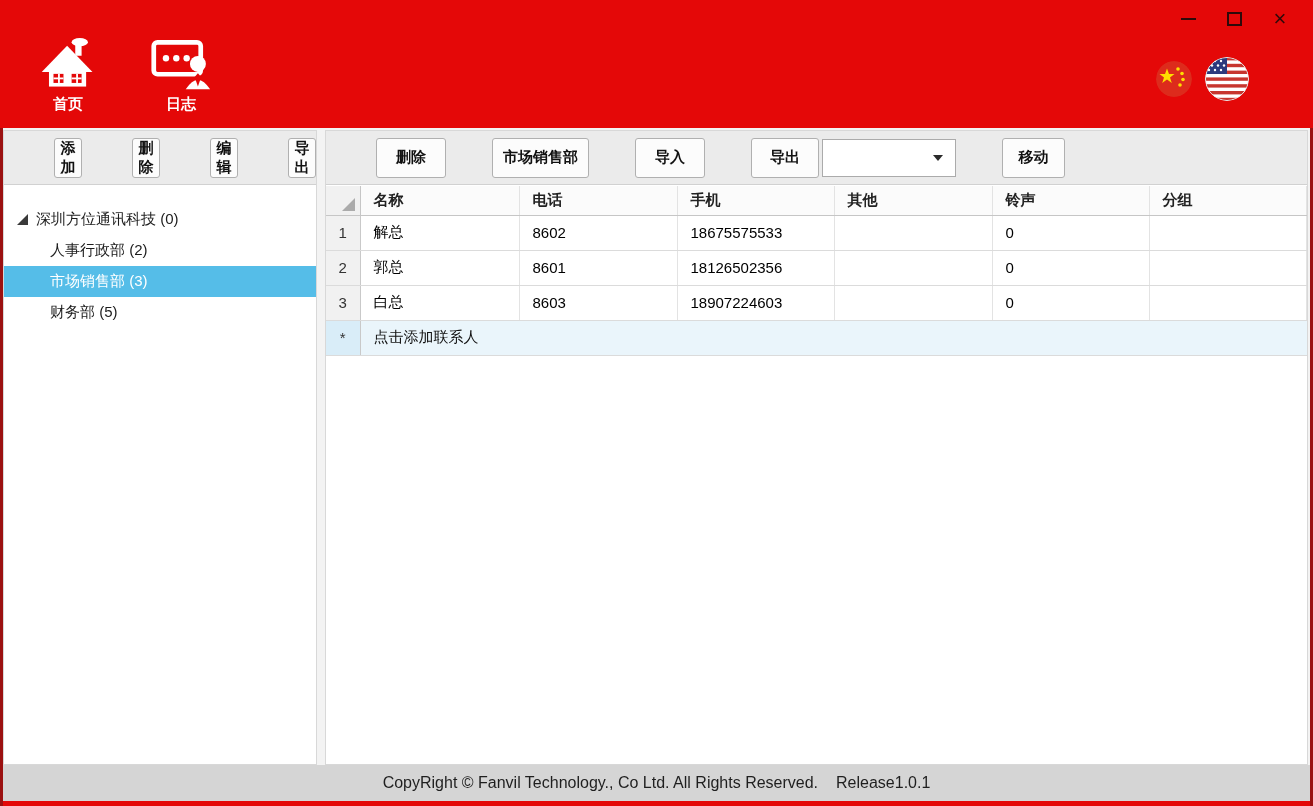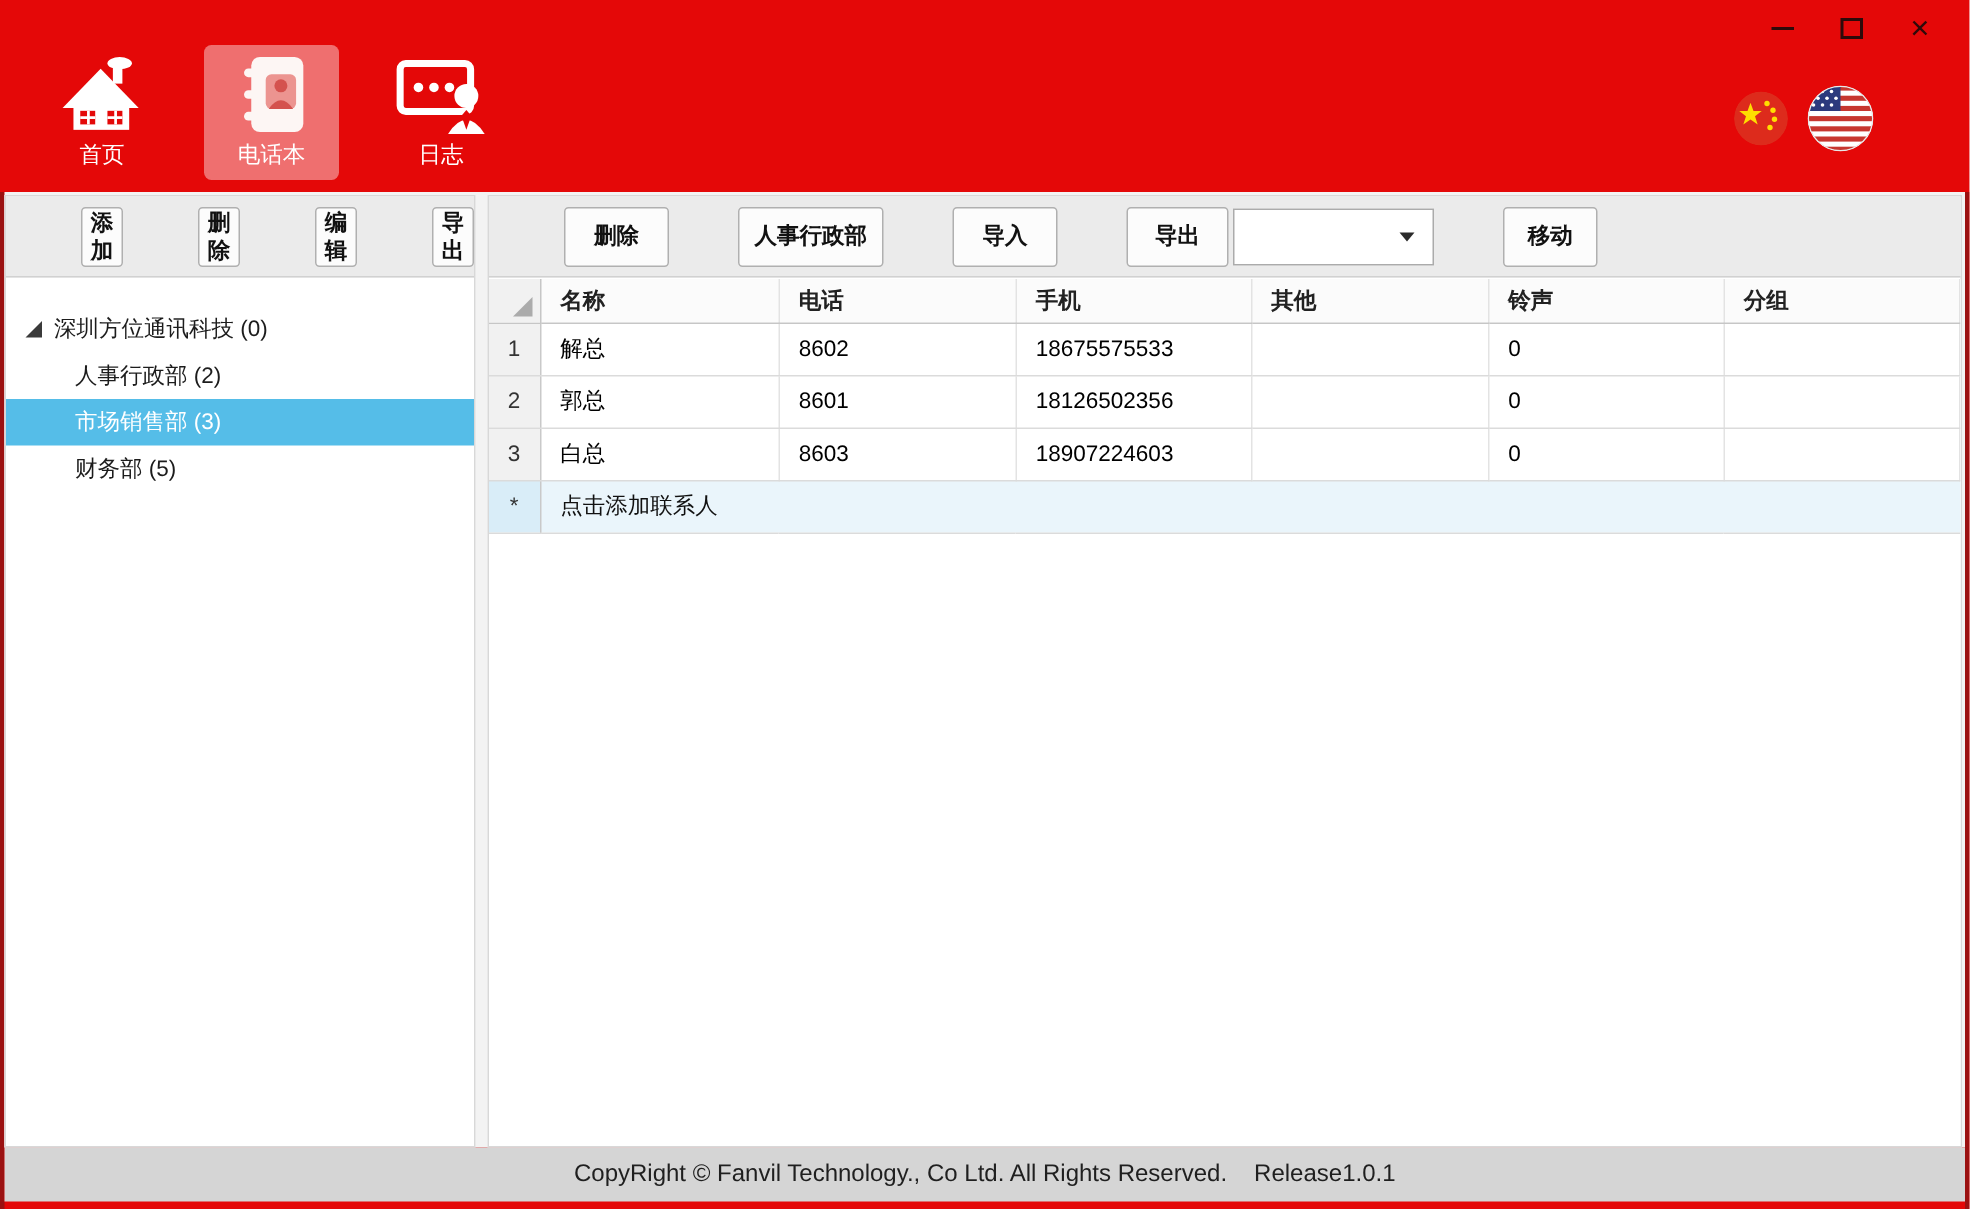--- a/index.html
+++ b/index.html
@@ -4,21 +4,21 @@
 <style>
   * { margin:0; padding:0; box-sizing:border-box; }
   html,body { width:1313px; height:806px; overflow:hidden; }
   body { font-family:"Liberation Sans","DejaVu Sans",sans-serif; }
 
   .app { position:relative; width:1313px; height:806px; background:#e40808; }
 
   
   .titlebar { position:absolute; top:0; left:0; right:0; height:128px; background:#e40808; }
 
-  .nav { position:absolute; left:23px; top:30px; display:flex; gap:23px; }
+  .nav { position:absolute; left:23px; top:30px; display:flex; gap:23px;font-weight:bold; }
   .nav-item { width:90px; height:90px; border-radius:5px; display:flex; flex-direction:column;
               align-items:center; justify-content:flex-end; padding-bottom:8px; cursor:pointer; }
   .nav-item.active { background:rgba(255,255,255,0.42); }
   .nav-item .icon-box { flex:1; display:flex; align-items:center; justify-content:center; }
   .nav-label { color:#fff; font-size:15px; line-height:17px; }
 
   .win-controls { position:absolute; top:5px; right:10px; display:flex; }
   .win-btn { width:46px; height:28px; display:flex; align-items:center; justify-content:center;
              color:#2e0a0a; cursor:pointer; background:transparent; border:none; }
   .min-bar { width:15px; height:2px; background:#2e0a0a; }
@@ -100,34 +100,20 @@
             <rect x="36" y="44" width="11" height="10" fill="#e40808"></rect>
             <rect x="21" y="44" width="2" height="10" fill="#fff"></rect>
             <rect x="41" y="44" width="2" height="10" fill="#fff"></rect>
             <rect x="16" y="48" width="11" height="2" fill="#fff"></rect>
             <rect x="36" y="48" width="11" height="2" fill="#fff"></rect>
           </svg>
         </div>
         <div class="nav-label">首页</div>
       </div>
 
-      <div class="nav-item active">
-        <div class="icon-box">
-          <svg width="54" height="58" viewBox="0 0 56 60">
-            <rect x="14" y="4" width="36" height="52" rx="6" fill="#fdf6f4"></rect>
-            <rect x="9" y="12" width="10" height="6" rx="3" fill="#fdf6f4"></rect>
-            <rect x="9" y="27" width="10" height="6" rx="3" fill="#fdf6f4"></rect>
-            <rect x="9" y="42" width="10" height="6" rx="3" fill="#fdf6f4"></rect>
-            <rect x="24" y="16" width="21" height="24" rx="4" fill="#ec9490"></rect>
-            <circle cx="34.5" cy="24" r="4.5" fill="#d4524e"></circle>
-            <path d="M26,40 q8.5,-12 17,0 z" fill="#d4524e"></path>
-          </svg>
-        </div>
-        <div class="nav-label">电话本</div>
-      </div>
 
       <div class="nav-item">
         <div class="icon-box">
           <svg width="62" height="58" viewBox="0 0 66 60">
             <rect x="4" y="8" width="50" height="34" rx="4" fill="none" stroke="#fff" stroke-width="5"></rect>
             <circle cx="17" cy="25" r="3.4" fill="#fff"></circle>
             <circle cx="28" cy="25" r="3.4" fill="#fff"></circle>
             <circle cx="39" cy="25" r="3.4" fill="#fff"></circle>
             <circle cx="51" cy="31" r="8.5" fill="#fff"></circle>
             <path d="M38,58 q13,-20 26,0 z" fill="#fff"></path>
@@ -217,21 +203,21 @@
           </div>
           <div class="tree-row tree-child">
             <span>财务部 (5)</span>
           </div>
         </div>
       </aside>
 
       <section class="panel main">
         <div class="toolbar">
           <button class="tbtn w70">删除</button>
-          <button class="tbtn w97">人事行政部</button>
+          <button class="tbtn w97">市场销售部</button>
           <button class="tbtn w70">导入</button>
           <button class="tbtn w68">导出</button>
           <div class="combo">
             <span class="combo-value"></span>
             <span class="combo-arrow"></span>
           </div>
           <button class="tbtn w63">移动</button>
         </div>
 
         <div class="grid-wrap">

